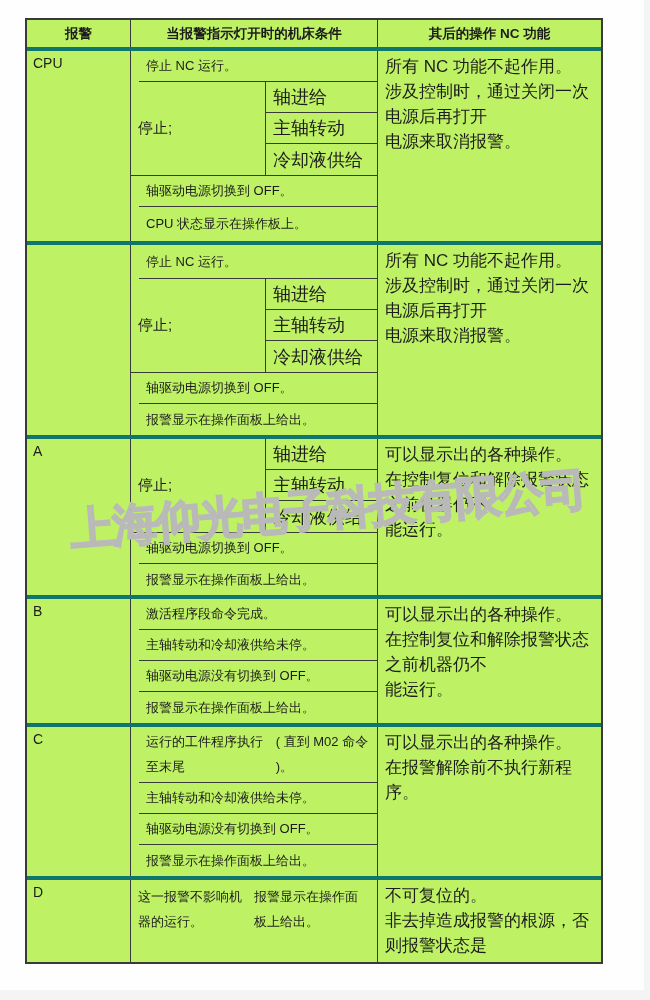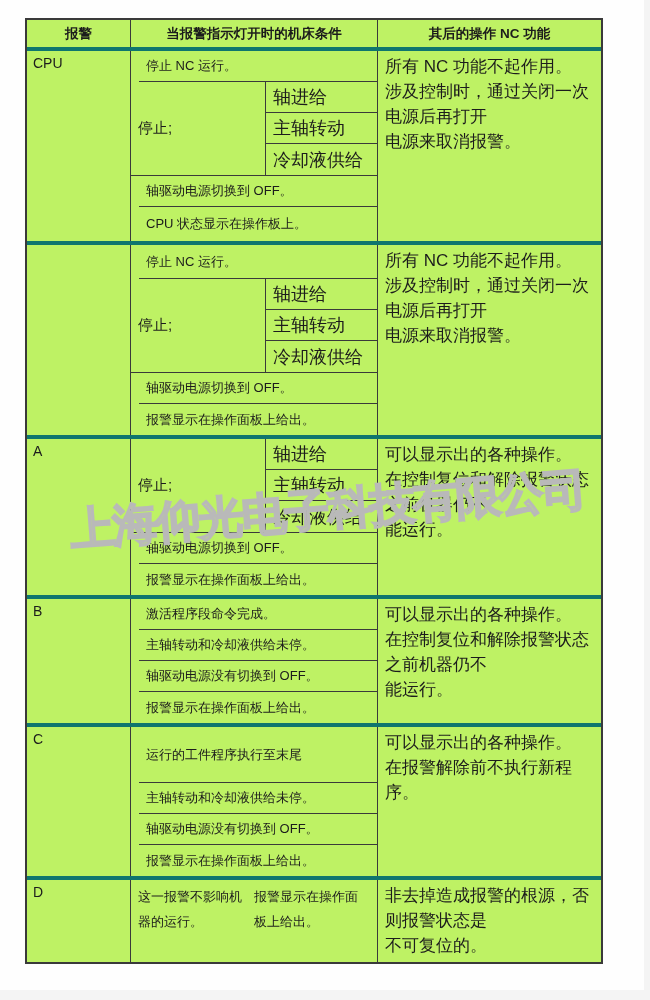--- a/index.html
+++ b/index.html
@@ -49,21 +49,21 @@
   .sub {
     min-height:31px;
     display:flex; align-items:center;
     padding:1px 7px;
     border-bottom:1px solid #3a3a3a;
     font-size:13px;
     margin-left:8px;
   }
   .sub.h34 { min-height:34px; }
   .sub.multi {
-    flex-direction:column; align-items:flex-start; justify-content:center;
+    flex-direction:row; align-items:flex-start; justify-content:center;
     min-height:56px; line-height:25px; padding:2px 7px;
   }
   .c2 > :last-child { border-bottom:none; }
   .compound { display:flex; border-bottom:1px solid #3a3a3a; }
   .stop-label {
     width:134px; flex:0 0 134px;
     display:flex; align-items:center;
     padding:0 7px; font-size:15px;
   }
   .stop-items {
@@ -194,40 +194,41 @@
         <span class="ncline">在控制复位和解除报警状态之前机器仍不</span>
         <span class="ncline">能运行。</span>
       </div>
     </div>
 
     <div class="row">
       <div class="c1">C</div>
       <div class="c2">
         <div class="sub multi">
           <span class="ncline">运行的工件程序执行至末尾</span>
+          <span class="ncline">( 直到 M02 命令 )。</span>
         </div>
         <div class="sub">主轴转动和冷却液供给未停。</div>
         <div class="sub">轴驱动电源没有切换到 OFF。</div>
         <div class="sub">报警显示在操作面板上给出。</div>
       </div>
       <div class="c3">
         <span class="ncline">可以显示出的各种操作。</span>
         <span class="ncline">在报警解除前不执行新程序。</span>
       </div>
     </div>
 
     <div class="row">
       <div class="c1">D</div>
       <div class="c2d">
         <span class="ncline">这一报警不影响机器的运行。</span>
         <span class="ncline">报警显示在操作面板上给出。</span>
       </div>
       <div class="c3">
+        <span class="ncline">不可复位的。</span>
         <span class="ncline">非去掉造成报警的根源，否则报警状态是</span>
-        <span class="ncline">不可复位的。</span>
       </div>
     </div>
 
   </div>
 
   <div class="watermark">上海仰光电子科技有限公司</div>
 
 </div>
 
 </body></html>

